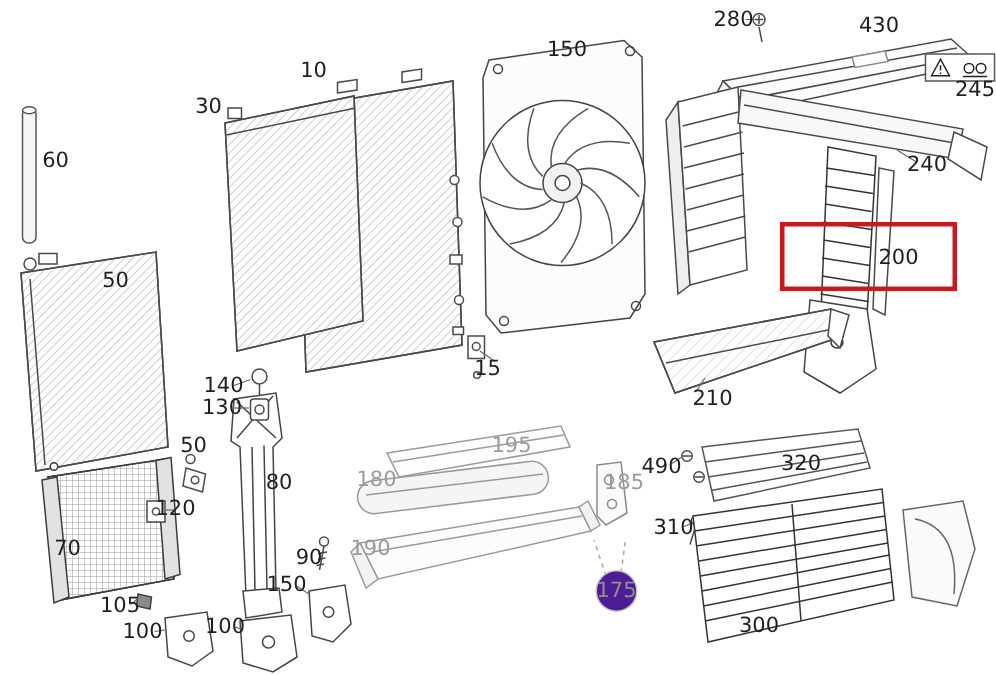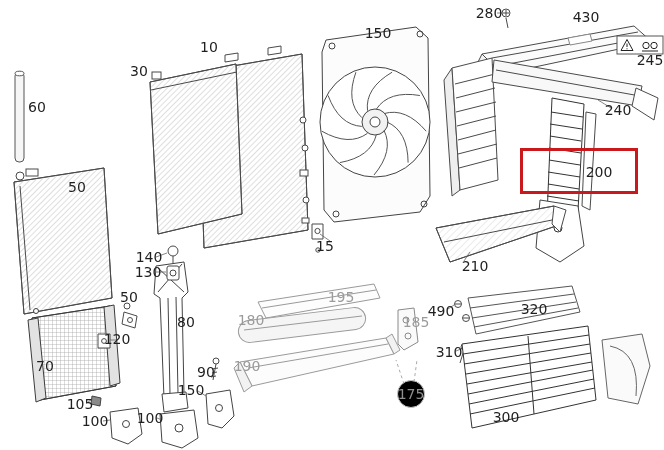--- a/index.html
+++ b/index.html
@@ -2,21 +2,21 @@
 <html><head>
 <meta charset="utf-8">
 <style>
   html,body{margin:0;padding:0;background:#fff;}
   .stage{position:relative;width:664px;height:450px;background:#fff;overflow:hidden;
          font-family:"DejaVu Sans",sans-serif;}
   svg.art{position:absolute;left:0;top:0;}
   .lbl{position:absolute;transform:translate(-50%,-50%);font-size:14px;line-height:1;
        color:#1f1f1f;white-space:nowrap;cursor:pointer;user-select:none;}
   .lbl.gray{color:#9b9b9b;}
-  .lbl.bubble{width:26px;height:26px;border-radius:50%;background:#000000;border:1px solid #c6c6c6;
+  .lbl.bubble{width:26px;height:26px;border-radius:50%;background:#4c1d95;border:1px solid #c6c6c6;
        color:#8f8f8f;display:flex;align-items:center;justify-content:center;text-align:center;}
   .hl{position:absolute;left:520px;top:148px;width:112px;height:40px;border:3px solid #c9191c;
       pointer-events:none;}
 </style>
 </head>
 <body>
 
 <div class="stage">
 
 <svg class="art" width="664" height="450" viewBox="0 0 664 450">

